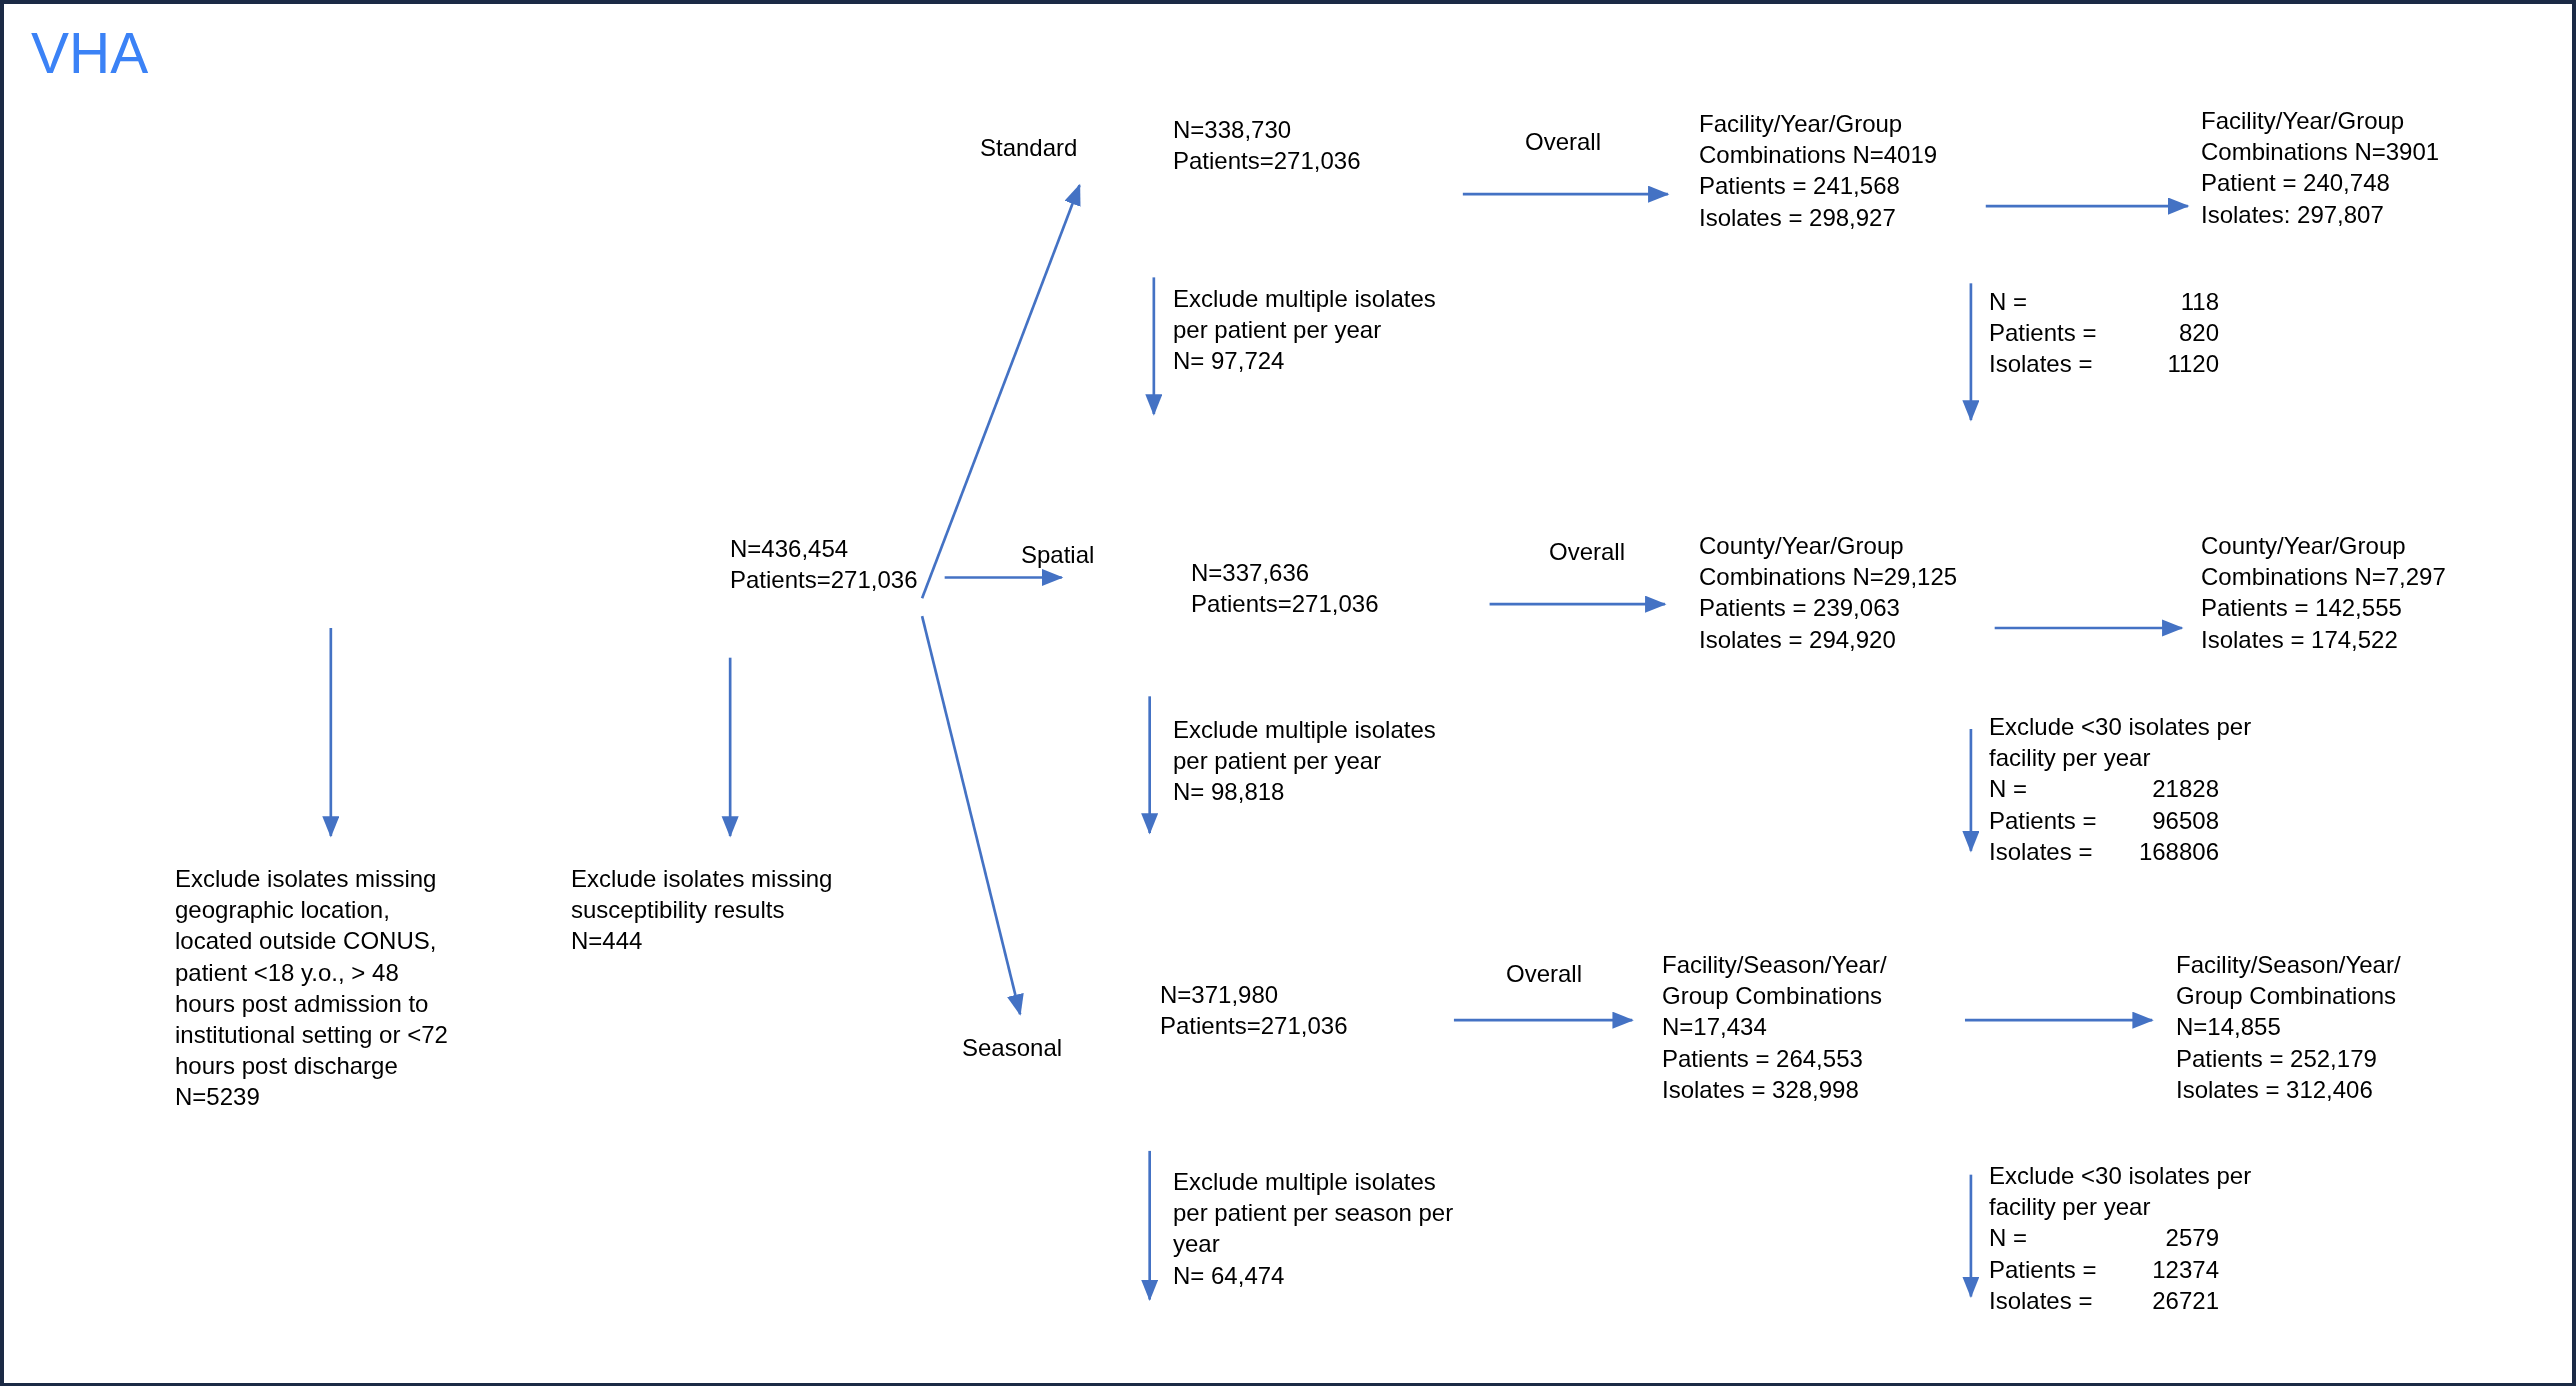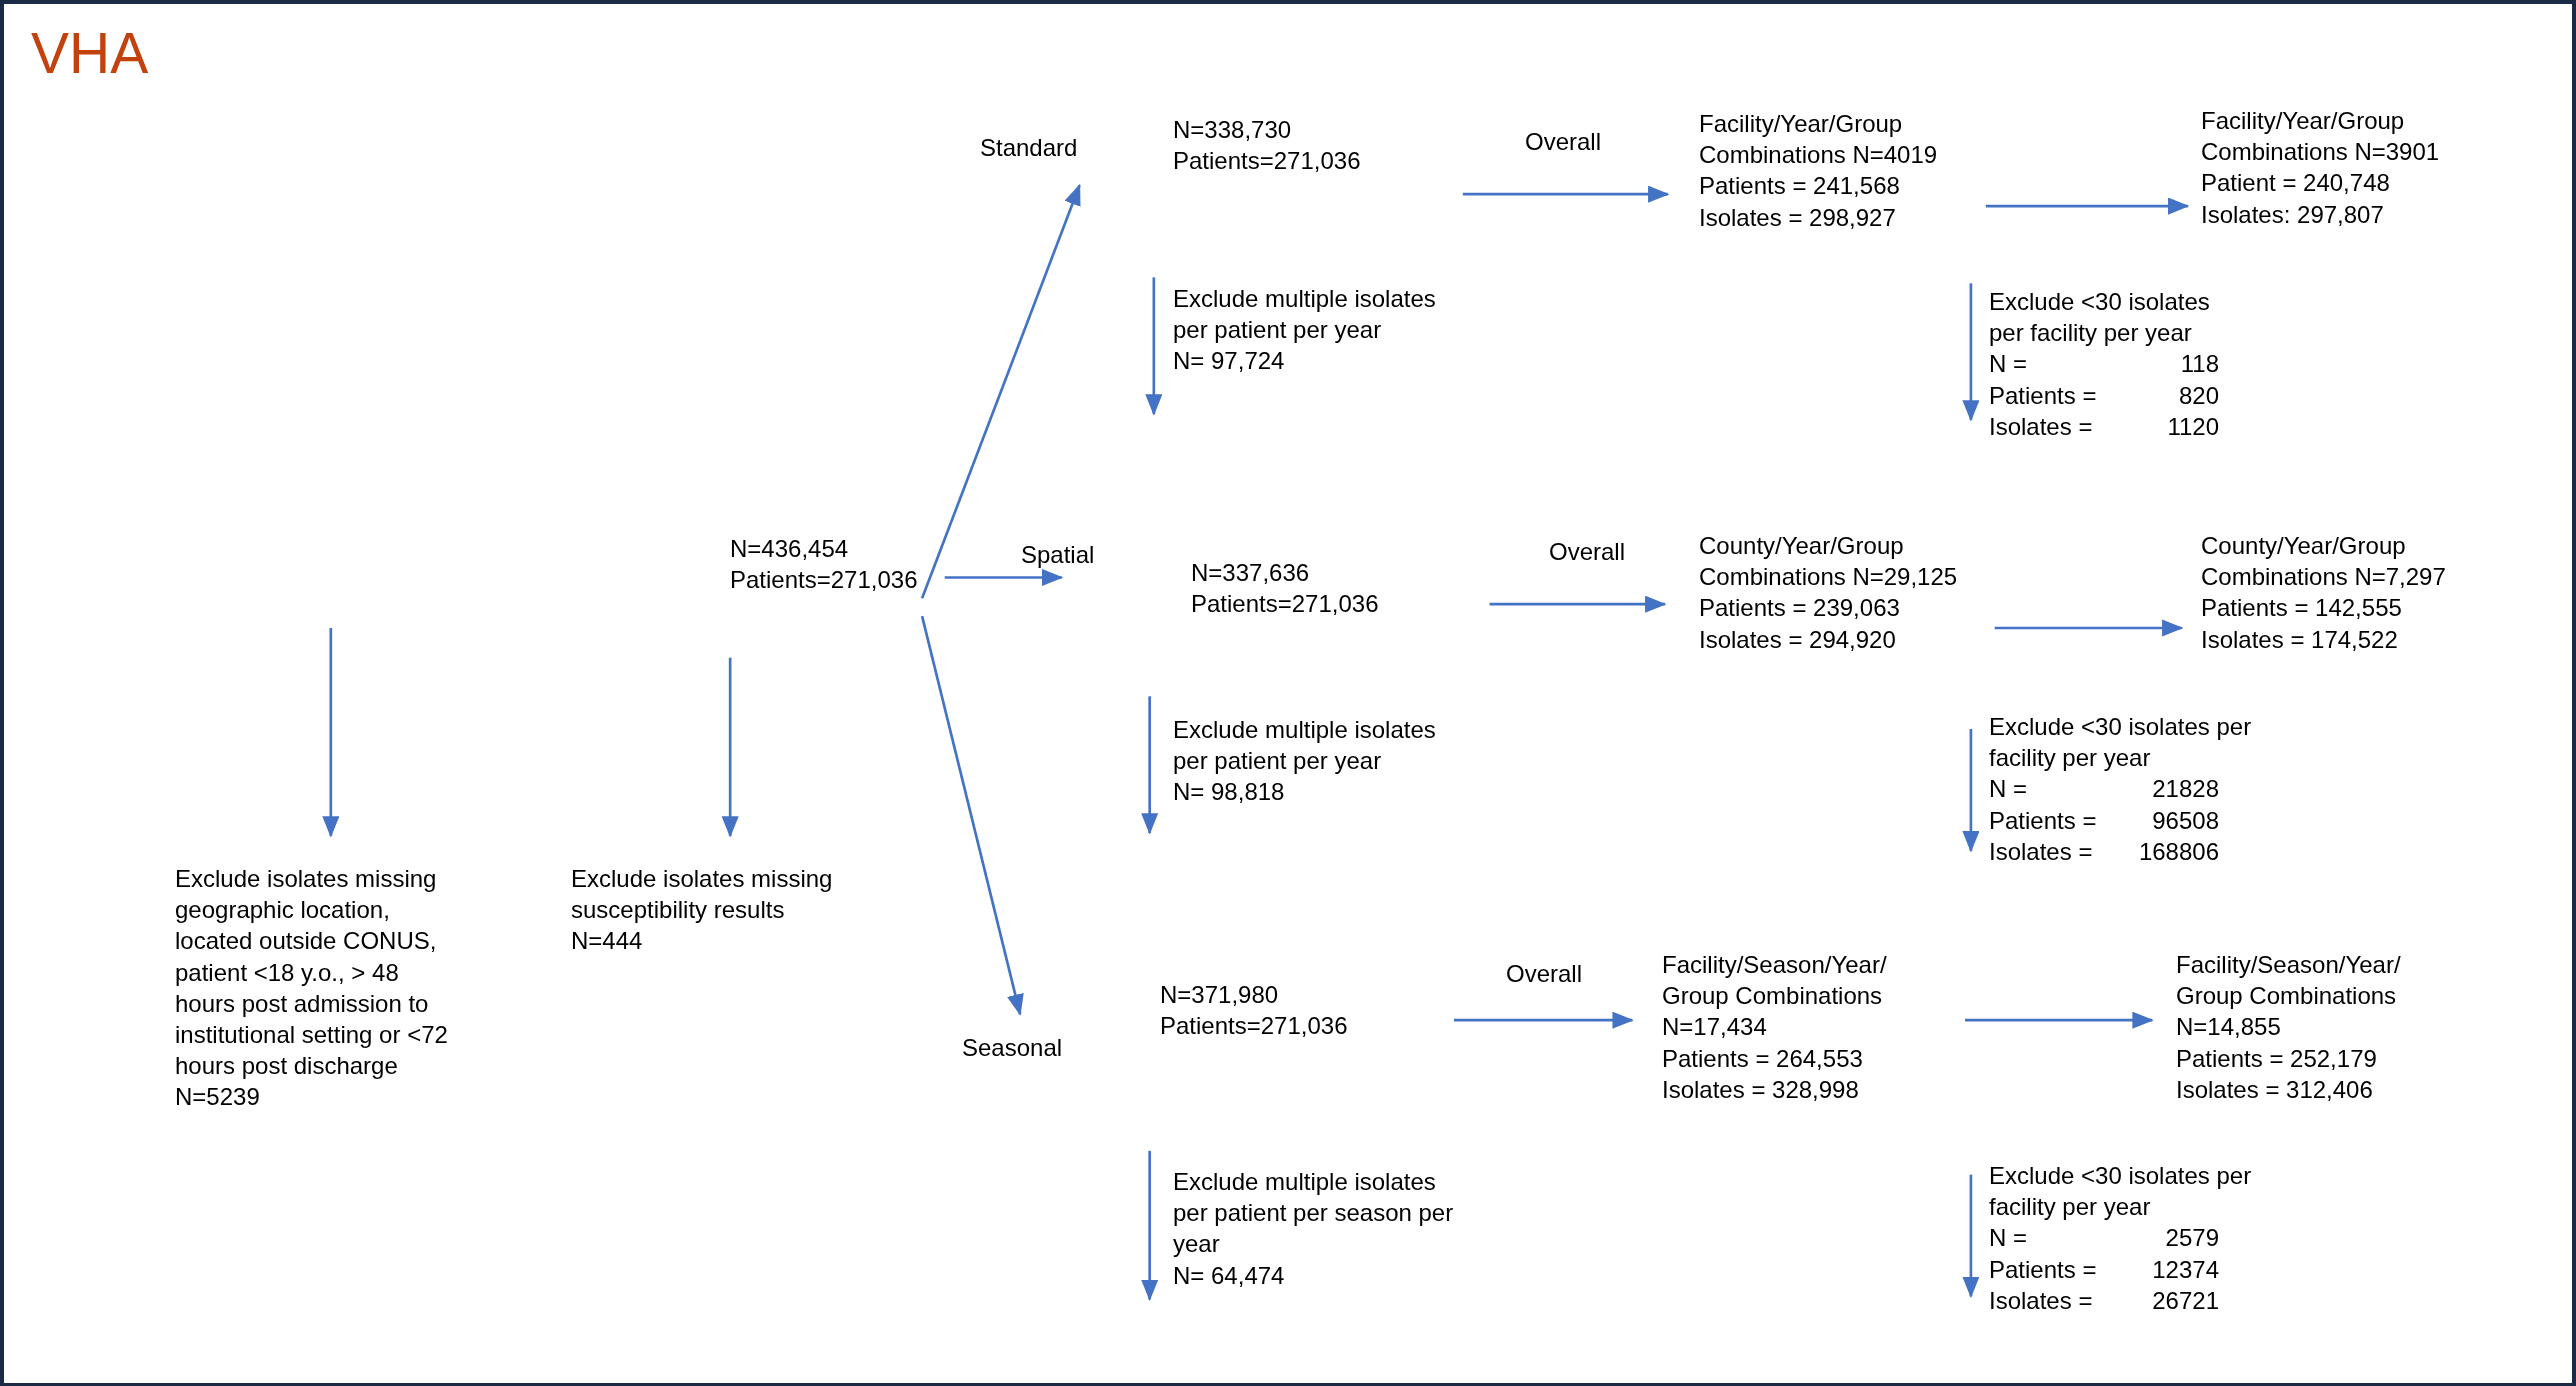--- a/index.html
+++ b/index.html
@@ -33,21 +33,21 @@
     line-height: 1.30;
     white-space: pre-line;
     letter-spacing: 0px;
   }
   .title {
     position: absolute;
     left: 27px;
     top: 18px;
     font-size: 57px;
     line-height: 1.1;
-    color: #c2410c;
+    color: #3b82f6;
     font-family: "Liberation Sans", sans-serif;
   }
   .stagelabel {
     position: absolute;
     font-size: 24px;
     color: #000000;
     font-family: "Liberation Sans", sans-serif;
     line-height: 1.3;
   }
   .kvblock {
@@ -134,22 +134,20 @@
 Combinations N=4019
 Patients = 241,568
 Isolates = 298,927</div>
 
   <div class="node" style="left:2197px; top:101px; width:404px;">Facility/Year/Group
 Combinations N=3901
 Patient = 240,748
 Isolates: 297,807</div>
 
   <div class="kvblock" style="left:1985px; top:282px;">
-    <span class="hdr">Exclude &lt;30 isolates
-per facility per year</span>
     <span class="kvrow">
       <span class="k">N =</span>
       <span class="v">118</span>
     </span>
     <span class="kvrow">
       <span class="k">Patients =</span>
       <span class="v">820</span>
     </span>
     <span class="kvrow">
       <span class="k">Isolates =</span>

